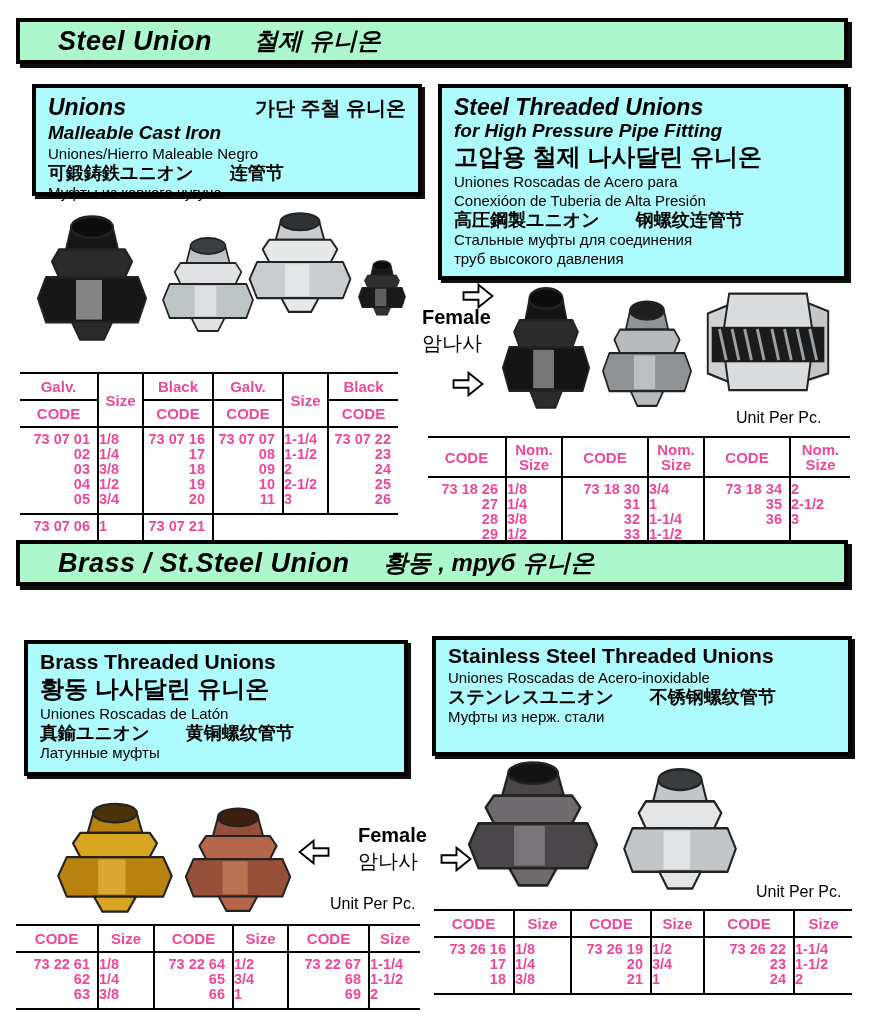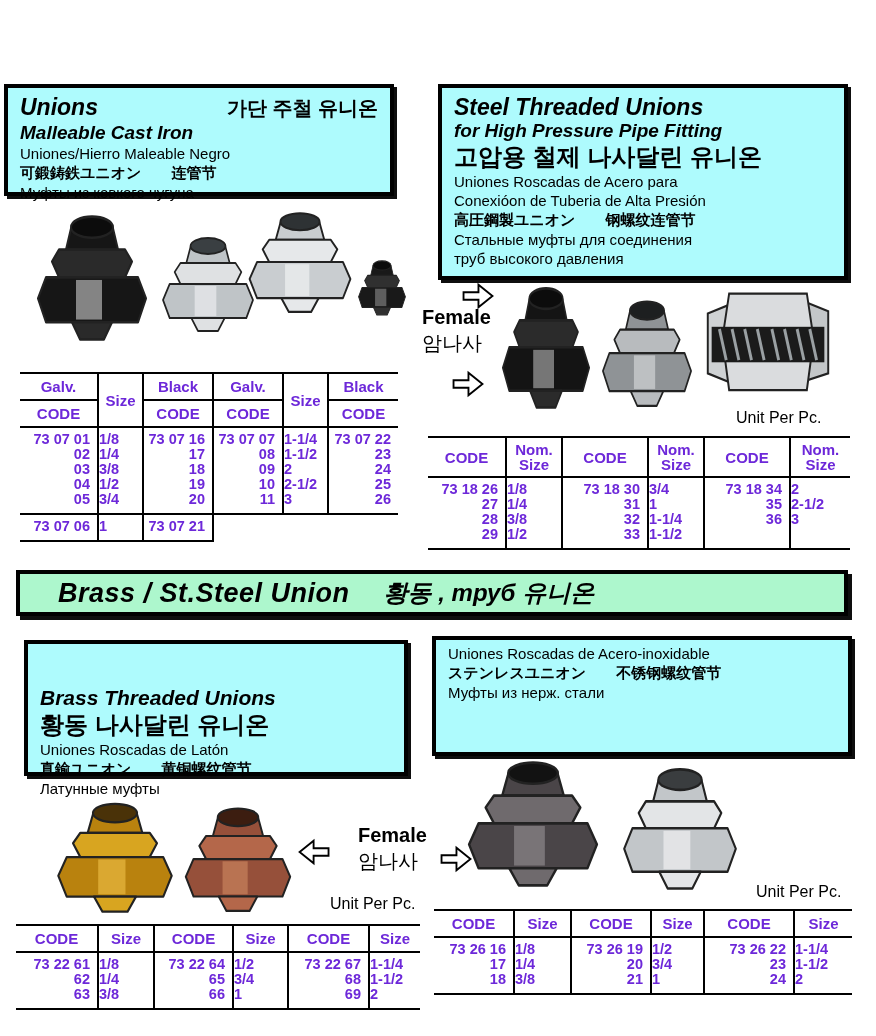--- a/index.html
+++ b/index.html
@@ -16,28 +16,28 @@
   }
   .banner .b-en{font-size:27px; font-weight:bold; font-style:italic; letter-spacing:.5px;}
   .banner .b-ko{font-size:24px; font-weight:bold; font-style:italic;}
   
   .panel{
     position:absolute; box-sizing:border-box; background:#aefbfd;
     border:4px solid #000; box-shadow:3px 3px 0 #0e0e0e; padding:6px 12px 4px 12px;
   }
   .p-row{display:flex; justify-content:space-between; align-items:baseline;}
   .p-title{font-size:23px; font-weight:bold; font-style:italic; line-height:26px;}
-  .p-title-sm{font-size:21px; font-weight:bold; font-style:italic; line-height:24px;margin-top:36px;}
+  .p-title-sm{font-size:21px; font-weight:bold; line-height:24px;}
   .p-sub{font-size:19px; font-weight:bold; font-style:italic; line-height:22px;}
   .p-ko-big{font-size:24px; font-weight:bold; line-height:30px;}
   .p-ko{font-size:20px; font-weight:bold;}
   .p-line{font-size:15px; line-height:19px;}
-  .p-line-b{font-size:15px; line-height:20px; font-weight:bold; white-space:pre-wrap;}
+  .p-line-b{font-size:18px; line-height:20px; font-weight:bold; white-space:pre-wrap;}
   
-  table.tbl{position:absolute; border-collapse:collapse; table-layout:fixed; color:#6d28d9;}
+  table.tbl{position:absolute; border-collapse:collapse; table-layout:fixed; color:#ec4899;}
   .tbl th{font-weight:bold; font-size:15px; padding:4px 2px; vertical-align:middle;}
   .tbl td{vertical-align:top; padding:4px 0 6px 0;}
   .tbl .codes div{font-weight:bold; font-size:14.5px; text-align:right; padding-right:7px; line-height:15px;}
   .tbl .sizes div{font-weight:bold; font-size:14.5px; line-height:15px;}
   .bt{border-top:2px solid #000;} .bl{border-left:2px solid #000;} .bb{border-bottom:2px solid #000;}
   .hdr2{line-height:15px;}
   
   .female-en{position:absolute; font-size:20px; font-weight:bold;}
   .female-ko{position:absolute; font-size:20px; font-weight:normal;}
   .unit{position:absolute; font-size:16px;}
@@ -59,22 +59,26 @@
         <path d="M27,30 L93,30 L100,39 L93,51 L27,51 L20,39 Z" fill="var(--c1)"></path>
         <path d="M14,51 L106,51 L114,67 L106,85 L14,85 L6,67 Z" fill="var(--c2)"></path>
         <rect x="44" y="53" width="26" height="30" fill="var(--c3)" opacity="0.6" stroke="none"></rect>
         <path d="M40,85 L80,85 L72,98 L48,98 Z" fill="var(--c1)"></path>
       </g>
       <polygon id="arr-r" points="1,11 17,11 17,3 32,15 17,27 17,19 1,19" fill="#fff" stroke="#000" stroke-width="2"></polygon>
       <polygon id="arr-l" points="31,11 15,11 15,3 0,15 15,27 15,19 31,19" fill="#fff" stroke="#000" stroke-width="2"></polygon>
     </defs>
   </svg>
 
-
-  <div class="panel" style="left:4px;top:84px;width:390px;height:112px;">
+  <div class="banner" style="left:16px;top:18px;width:832px;height:46px;">
+    <span class="b-en">Steel Union</span>
+    <span class="b-ko">철제 유니온</span>
+  </div>
+
+  <div class="panel" style="left:32px;top:84px;width:390px;height:112px;">
     <div class="p-row">
       <span class="p-title">Unions</span>
       <span class="p-ko">가단 주철 유니온</span>
     </div>
     <div class="p-sub">Malleable Cast Iron</div>
     <div class="p-line">Uniones/Hierro Maleable Negro</div>
     <div class="p-line-b">可鍛鋳鉄ユニオン　　连管节</div>
     <div class="p-line">Муфты из ковкого чугуна</div>
   </div>
 
@@ -282,34 +286,35 @@
         </td>
         <td class="sizes bl bb">
           <div>2</div>
           <div>2-1/2</div>
           <div>3</div>
         </td>
       </tr>
     </tbody>
   </table>
 
-  <div class="banner" style="left:16px;top:570px;width:832px;height:46px;gap:34px;">
+  <div class="banner" style="left:16px;top:540px;width:832px;height:46px;gap:34px;">
     <span class="b-en">Brass / St.Steel Union</span>
     <span class="b-ko">황동 , труб 유니온</span>
   </div>
 
   <div class="panel" style="left:24px;top:640px;width:384px;height:136px;">
     <div class="p-title-sm">Brass Threaded Unions</div>
     <div class="p-ko-big">황동 나사달린 유니온</div>
     <div class="p-line">Uniones Roscadas de Latón</div>
     <div class="p-line-b">真鍮ユニオン　　黄铜螺纹管节</div>
     <div class="p-line">Латунные муфты</div>
   </div>
 
   <div class="panel" style="left:432px;top:636px;width:420px;height:120px;padding-top:4px;">
+    <div class="p-title-sm">Stainless Steel Threaded  Unions</div>
     <div class="p-line">Uniones Roscadas de Acero-inoxidable</div>
     <div class="p-line-b">ステンレスユニオン　　不锈钢螺纹管节</div>
     <div class="p-line">Муфты из нерж. стали</div>
   </div>
 
   <svg class="prod" viewBox="0 0 120 100" preserveAspectRatio="none" style="left:52px;top:798px;width:126px;height:116px;--c1:#d8a520;--c2:#b9820e;--c3:#f0c24a;--hole:#4a3208;">
       <use href="#fit"></use>
     </svg>
   <svg class="prod" viewBox="0 0 120 100" preserveAspectRatio="none" style="left:180px;top:803px;width:116px;height:110px;--c1:#b4674a;--c2:#96503a;--c3:#d08a62;--hole:#3c1d10;">
       <use href="#fit"></use>

